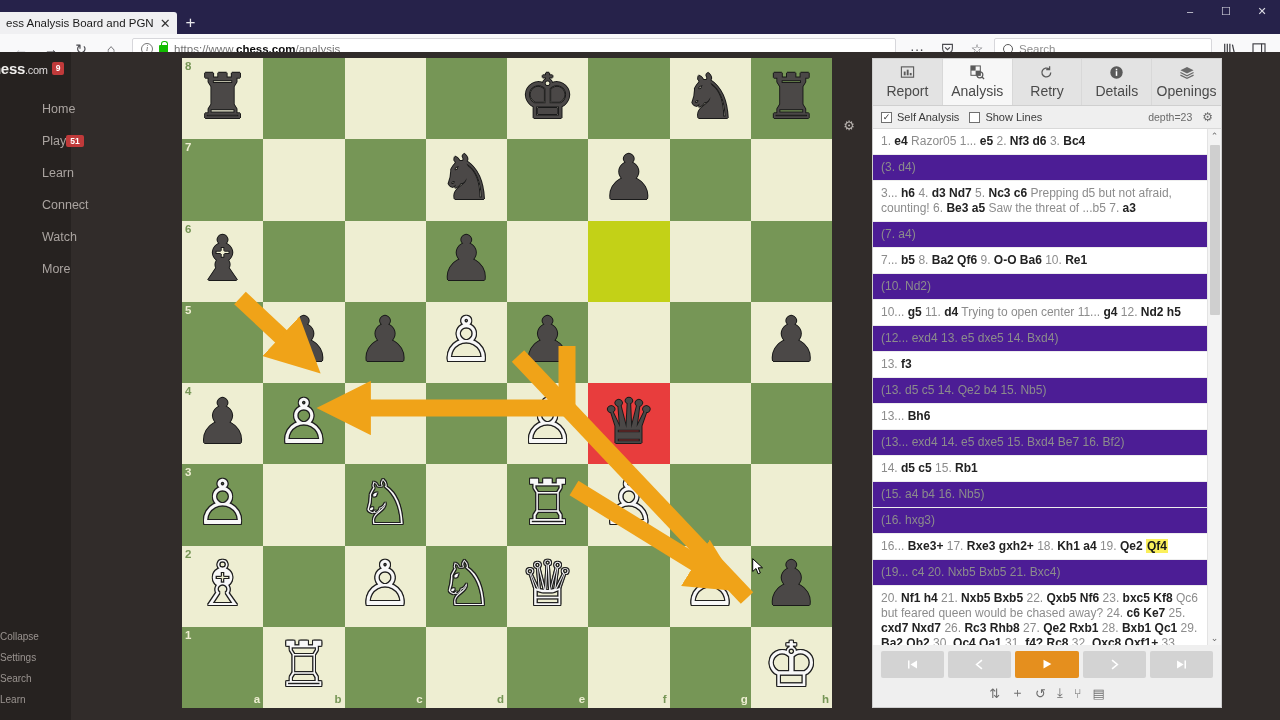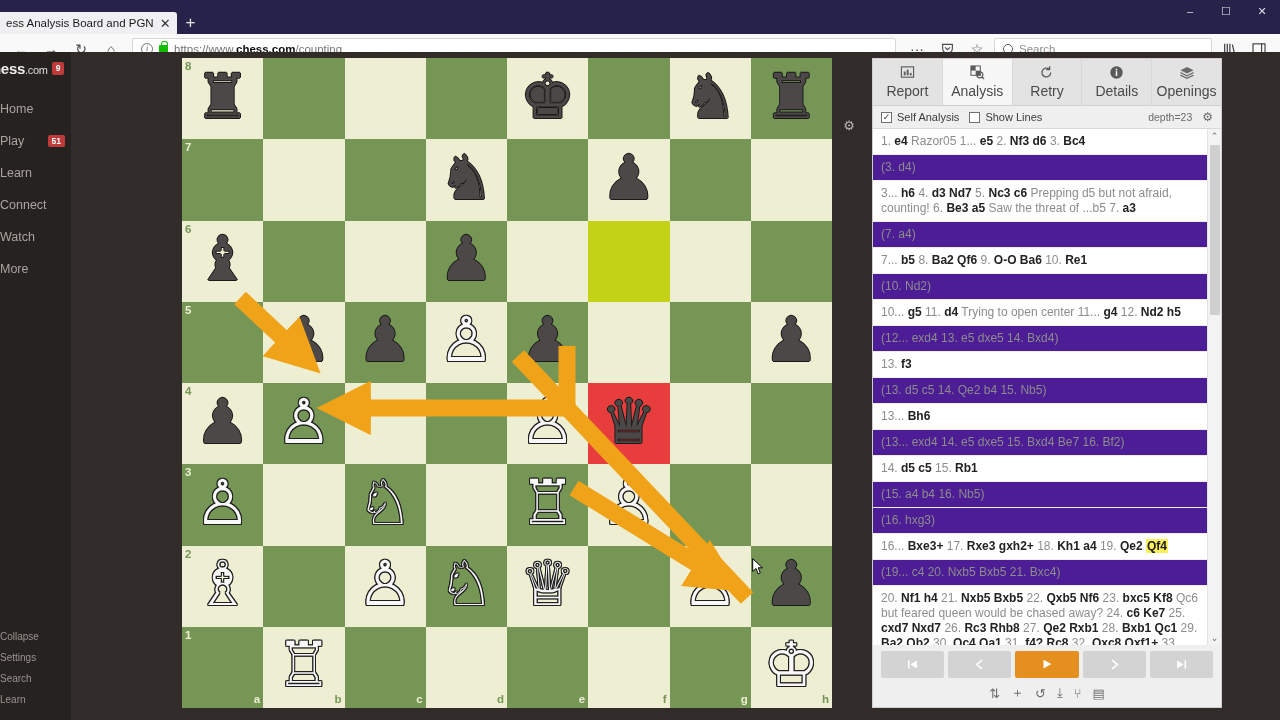--- a/index.html
+++ b/index.html
@@ -87,21 +87,21 @@
     position:absolute; left:0; top:0; width:71px; height:668px; background:#262220;
     color:#b6b0ac; font-size:12.5px;
   }
   .brand { display:flex; align-items:center; gap:4px; padding: 8px 0 0 0; margin-left:-8px; }
   .brand-text { font-size:15px; font-weight:bold; color:#f0eeec; letter-spacing:-0.3px;}
   .brand-text .com { font-weight:normal; font-size:11px; color:#dddada;}
   .badge {
     background:#c03a3a; color:#fff; font-size:8.5px; font-weight:bold;
     border-radius:2px; padding: 1px 4px; line-height:1.2;
   }
-  .navlist { margin-top: 16px; }
+  .navlist { margin-top: 16px; padding-left: 42px; }
   .navitem {
     display:flex; align-items:center; justify-content:space-between;
     padding: 9px 6px 9px 0; color:#aaa4a0; cursor:pointer;
   }
   .navitem .lbl { padding-left:0; }
   .bottomlist { position:absolute; bottom:10px; left:0; width:71px; }
   .bottomitem { padding: 5px 0 5px 0; color:#9a9490; font-size:10px; cursor:pointer; }
 
   
   .boardwrap { position:absolute; left:182px; top:6px; width:650px; height:650px; }
@@ -222,21 +222,21 @@
   <div class="navbar">
     <div class="navbtn disabled">←</div>
     <div class="navbtn">→</div>
     <div class="navbtn">↻</div>
     <div class="navbtn">⌂</div>
 
     <div class="urlbar">
       <span class="infoicon">i</span>
       <span class="lock"></span>
       <span class="url-text">
-        <span class="dim">https://www.</span><span class="bold">chess.com</span><span class="dim">/counting</span>
+        <span class="dim">https://www.</span><span class="bold">chess.com</span><span class="dim">/analysis</span>
       </span>
     </div>
 
     <div class="navbtn">···</div>
     <div class="navbtn">
       <svg width="13" height="13" viewBox="0 0 16 16">
           <path d="M2 3h12v5a6 6 0 0 1-12 0z" fill="none" stroke="#4a4a4f" stroke-width="1.4"></path>
           <path d="M5 6.5 8 9.5l3-3" fill="none" stroke="#4a4a4f" stroke-width="1.4"></path>
         </svg>
     </div>

